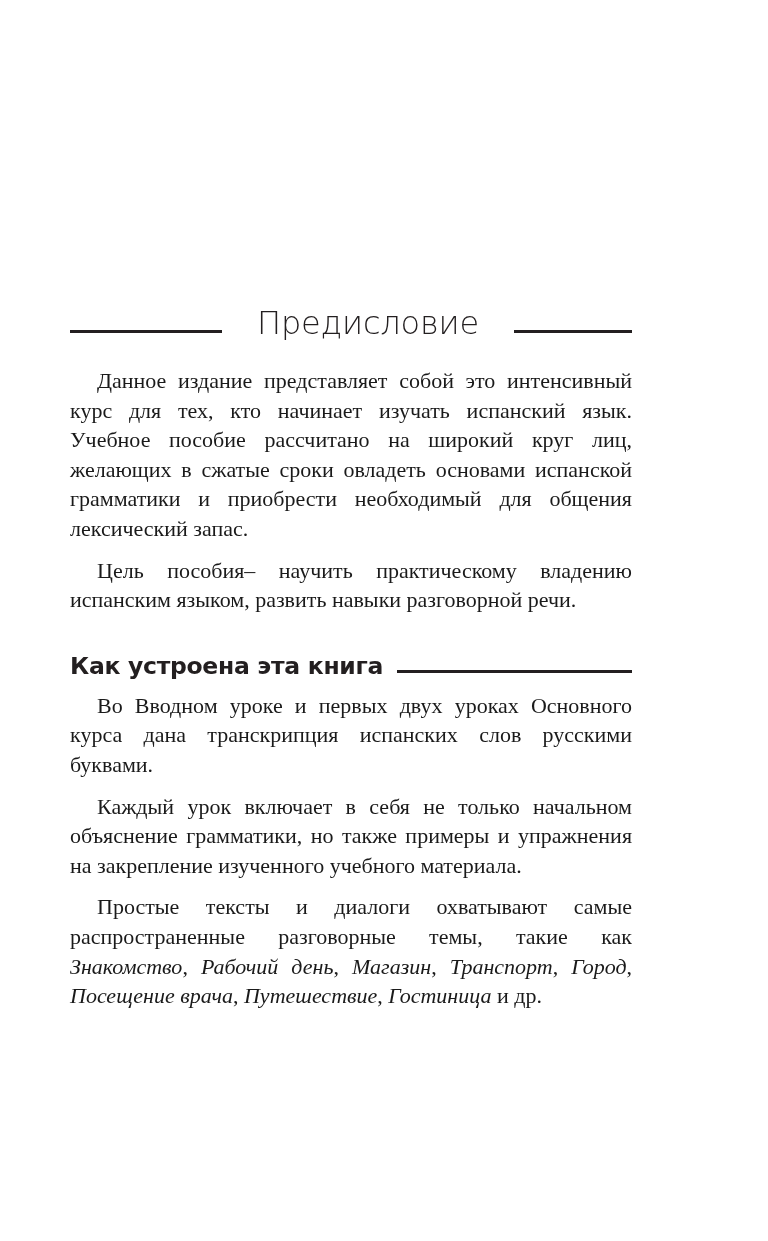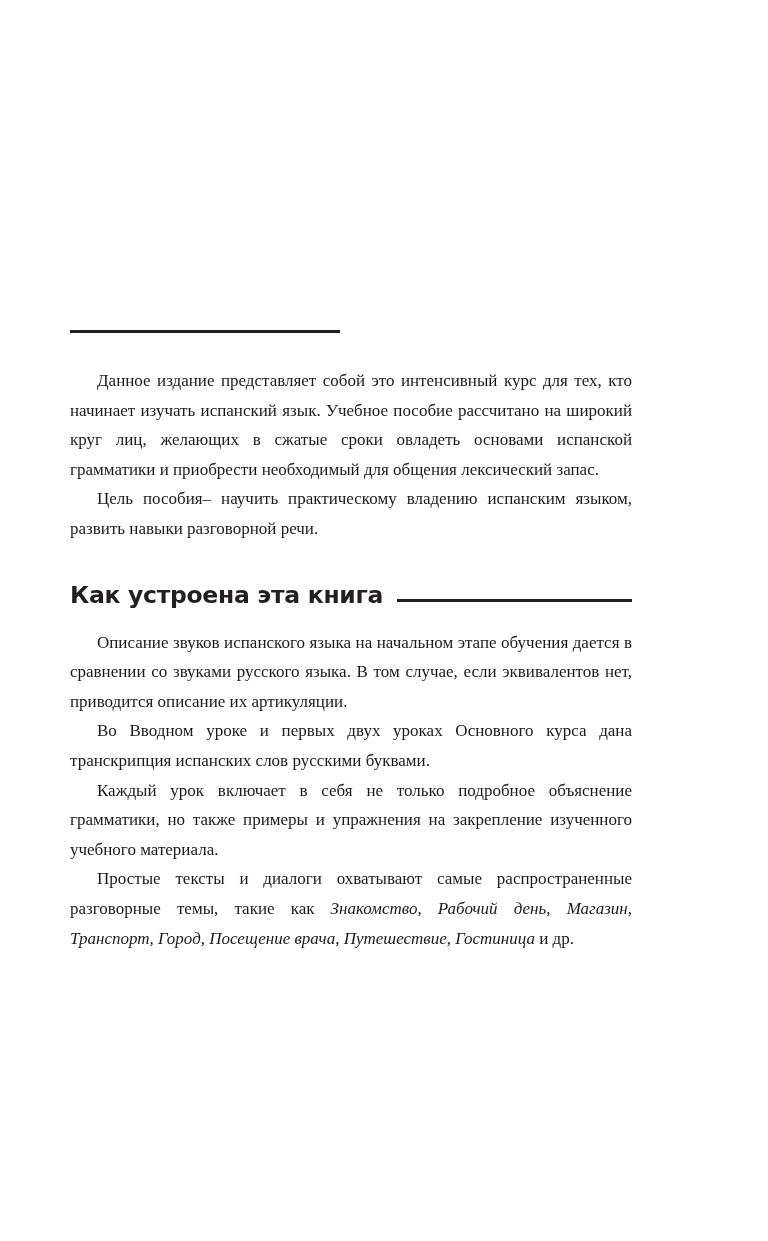--- a/index.html
+++ b/index.html
@@ -65,43 +65,43 @@
     white-space: nowrap;
     padding: 0 2px;
   }
 
   
   p.body {
     margin: 0;
     text-align: justify;
     text-justify: inter-word;
     text-indent: 27px;
-    font-size: 17px;
+    font-size: 22px;
     line-height: 29.6px;
     hyphens: manual;
     color: #1a1a1a;
   }
 
-  p.body + p.body { margin-top: 0; }
+  p.body + p.body { margin-top: 12px; }
 
   b, strong {
     font-weight: bold;
   }
 
   i, em {
     font-style: italic;
     font-family: Liberation Serif, serif;
   }
 
   
   .section-head {
     display: flex;
     align-items: flex-end;
     width: 562px;
-    margin: 30px 0 20px 0;
+    margin: 30px 0 12px 0;
     height: 34px;
   }
 
   .section-head-label {
     font-family: "DejaVu Sans", "Liberation Sans", sans-serif;
     font-weight: bold;
     font-size: 23.5px;
     line-height: 26px;
     letter-spacing: -0.3px;
     color: #231f20;
@@ -118,38 +118,38 @@
   .para-block { margin: 0; }
 </style>
 </head>
 <body>
 
 <div class="page">
   <div class="content">
 
     <div class="title-row">
       <span class="title-rule left"></span>
+      <span class="page-title">Предисловие</span>
       <span class="title-rule right"></span>
     </div>
 
     <div class="para-block">
       <p class="body">Данное издание представляет собой это интенсивный курс для тех, кто начинает изучать испанский язык. Учебное пособие рассчитано на широкий круг лиц, желающих в сжатые сроки овладеть основами испанской грамматики и приобрести необходимый для общения лексический запас.</p>
       <p class="body">Цель пособия– научить практическому владению испанским языком, развить навыки разговорной речи.</p>
     </div>
 
     <div class="section-head">
       <span class="section-head-label">Как устроена эта книга</span>
       <span class="section-rule"></span>
     </div>
 
     <div class="para-block">
 
 
-      <p class="body">Описание звуков испанского языка на начальном этапе обучения дается в сравнении со звуками русского языка. В том случае, если эквивалентов нет, приводится описание их артикуляции.</p>
       <p class="body">Во Вводном уроке и первых двух уроках Основного курса дана транскрипция испанских слов русскими буквами.</p>
-      <p class="body">Каждый урок включает в себя не только подробное объяснение грамматики, но также примеры и упражнения на закрепление изученного учебного материала.</p>
+      <p class="body">Каждый урок включает в себя не только начальном объяснение грамматики, но также примеры и упражнения на закрепление изученного учебного материала.</p>
 
       <p class="body"><span>Простые тексты и диалоги охватывают самые распространенные разговорные темы, такие как </span><span id="topics-list"><i>Знакомство</i><span>, </span><i>Рабочий день</i><span>, </span><i>Магазин</i><span>, </span><i>Транспорт</i><span>, </span><i>Город</i><span>, </span><i>Посещение врача</i><span>, </span><i>Путешествие</i><span>, </span><i>Гостиница</i></span><span> и др.</span></p>
 
     </div>
 
   </div>
 </div>
 
 </body></html>

